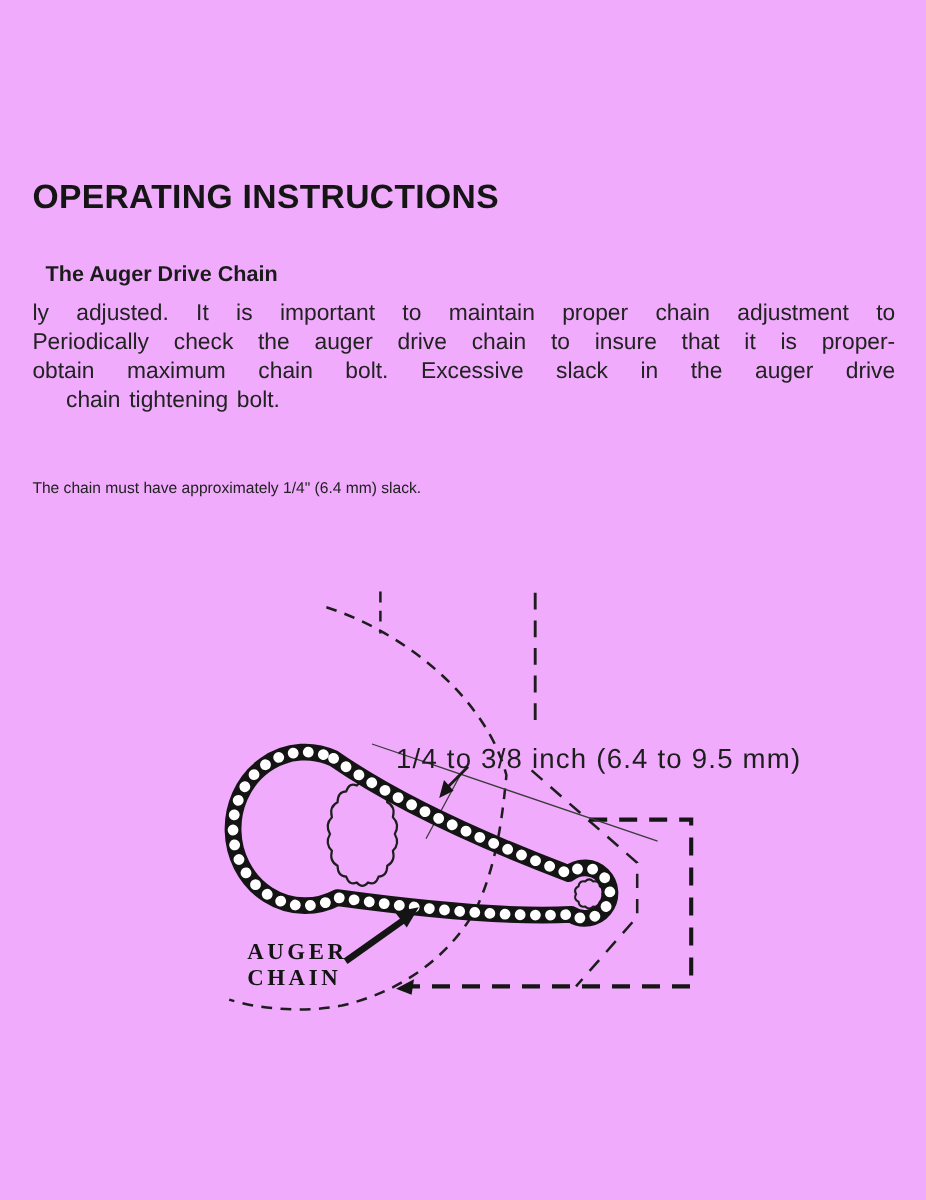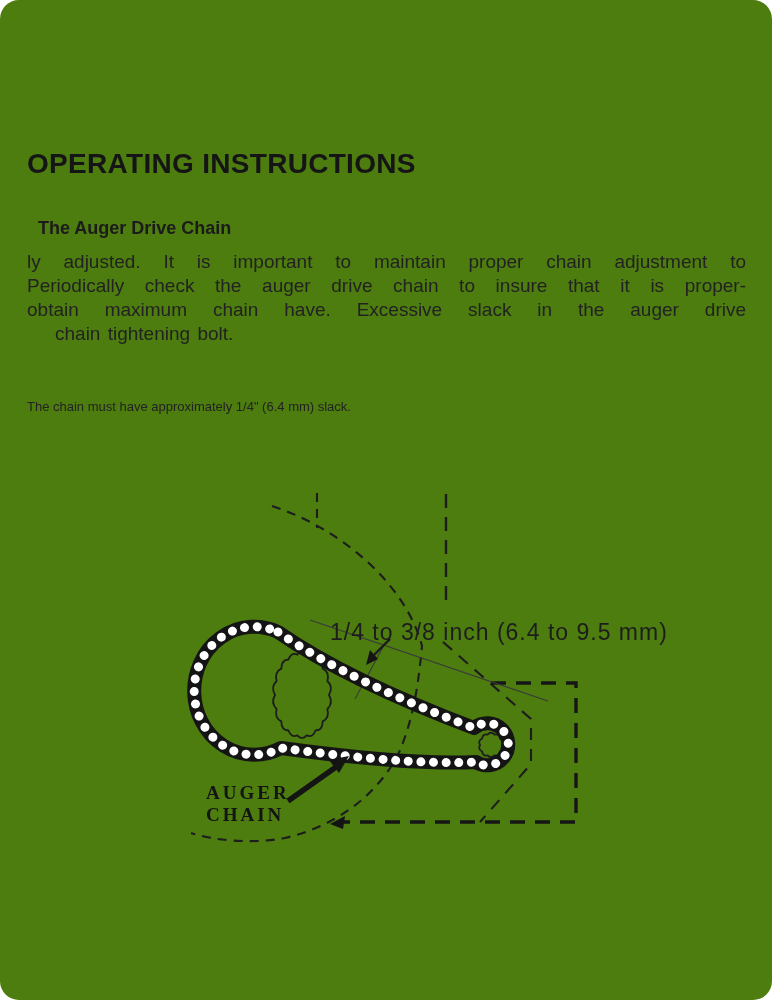--- a/index.html
+++ b/index.html
@@ -1,21 +1,21 @@
 <!DOCTYPE html>
 <html><head>
 <meta charset="utf-8">
 <style>
   html,body { margin:0; padding:0; }
   body {
     width:772px; height:1000px; background:#ffffff; overflow:hidden;
     font-family:"Liberation Sans", sans-serif; color:#1b1b1b;
     position:relative;
   }
-  .page { position:absolute; inset:0; background:#4d7c0f;border-radius:19px; }
+  .page { position:absolute; inset:0; background:#f0abfc; }
 
   .doc-title {
     position:absolute; left:27px; top:148px; margin:0;
     font-size:28px; font-weight:bold; letter-spacing:0.3px; color:#151515;
   }
   .doc-subtitle {
     position:absolute; left:27px; top:207px; margin:11px;
     font-size:18px; font-weight:bold; color:#1b1b1b;
   }
   .para1 {
@@ -50,21 +50,21 @@
 
 <div class="page">
 
   <h1 class="doc-title">OPERATING INSTRUCTIONS</h1>
 
   <h2 class="doc-subtitle">The Auger Drive Chain</h2>
 
   <div class="para1">
     <div class="pline">ly adjusted. It is important to maintain proper chain adjustment to</div>
     <div class="pline">Periodically check the auger drive chain to insure that it is proper-</div>
-    <div class="pline">obtain maximum chain have. Excessive slack in the auger drive</div>
+    <div class="pline">obtain maximum chain bolt. Excessive slack in the auger drive</div>
     <div class="pline pline-last">chain tightening bolt.</div>
   </div>
 
   <div class="para2">The chain must have approximately 1/4" (6.4 mm) slack.</div>
 
   <svg class="figure" width="772" height="460" viewBox="0 440 772 460" xmlns="http://www.w3.org/2000/svg">
 
     <g>
 
       <path class="dash-thin" d="M317,493 L317,528"></path>

